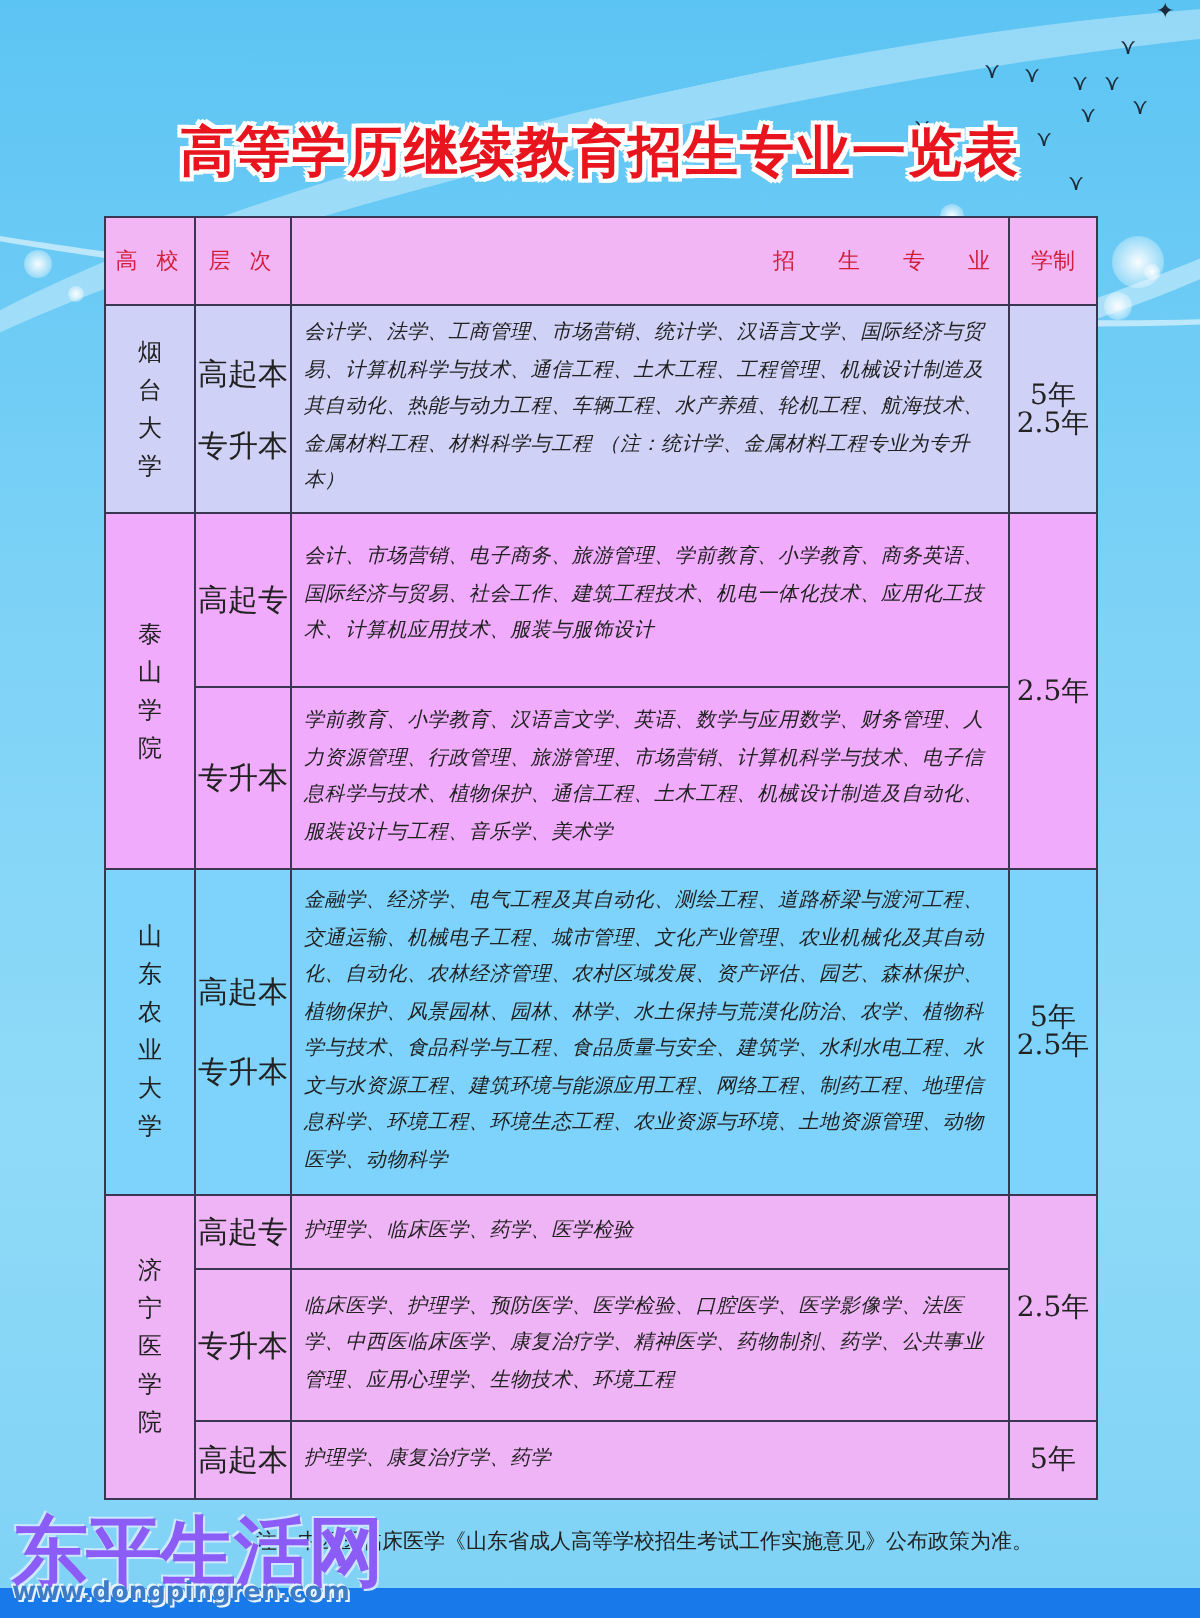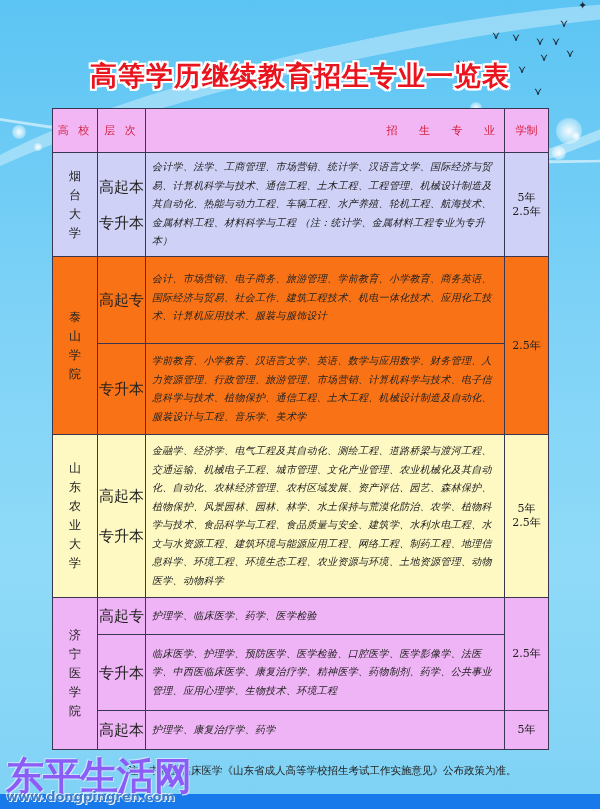--- a/index.html
+++ b/index.html
@@ -40,24 +40,24 @@
     font-size: 10px; color: #222;
   }
   table.roster td, table.roster th {
     border: 1.5px solid #3a3550; padding: 0; vertical-align: middle;
   }
   th { background: #f2b6f4; color: #d21e3c; font-weight: normal; font-size: 11px; height: 43px; letter-spacing: 3px; }
   th.major { letter-spacing: 9px; text-align: right; }
   .c-uni { text-align: center; font-size: 12px; line-height: 19px; }
   .c-lvl { text-align: center; font-size: 15px; line-height: 36px; }
   .c-maj { text-align: left; padding: 0 6px 0 6px !important; line-height: 18.5px; letter-spacing: 0.3px; font-style: italic; }
-  .c-dur { text-align: center; font-size: 11px; line-height: 14px; }
+  .c-dur { text-align: center; font-size: 14px; line-height: 14px; }
   .bg-yt td { background: #d0d1f7; }
-  .bg-ts td { background: #f97316; margin-top: 34px; }
-  .bg-sd td { background: #fef9c3; }
+  .bg-ts td { background: #f0abfc; margin-top: 34px; }
+  .bg-sd td { background: #7dd3fc; }
   .bg-jn td { background: #efb4f5; }
   .footer-note {
     position: absolute; left: 128px; top: 764px; font-size: 10.5px; color: #222;
   }
   .footer-bar { position: absolute; left: 0; top: 794px; width: 600px; height: 15px; background: #1779ea; }
   .watermark {
     position: absolute; left: 6px; top: 760px;
     font-family: "DejaVu Sans", "Liberation Sans", sans-serif;
   }
   .wm-cn { font-size: 38px; font-weight: bold; color: #8b5cf6; letter-spacing: -1px; line-height: 32px;

